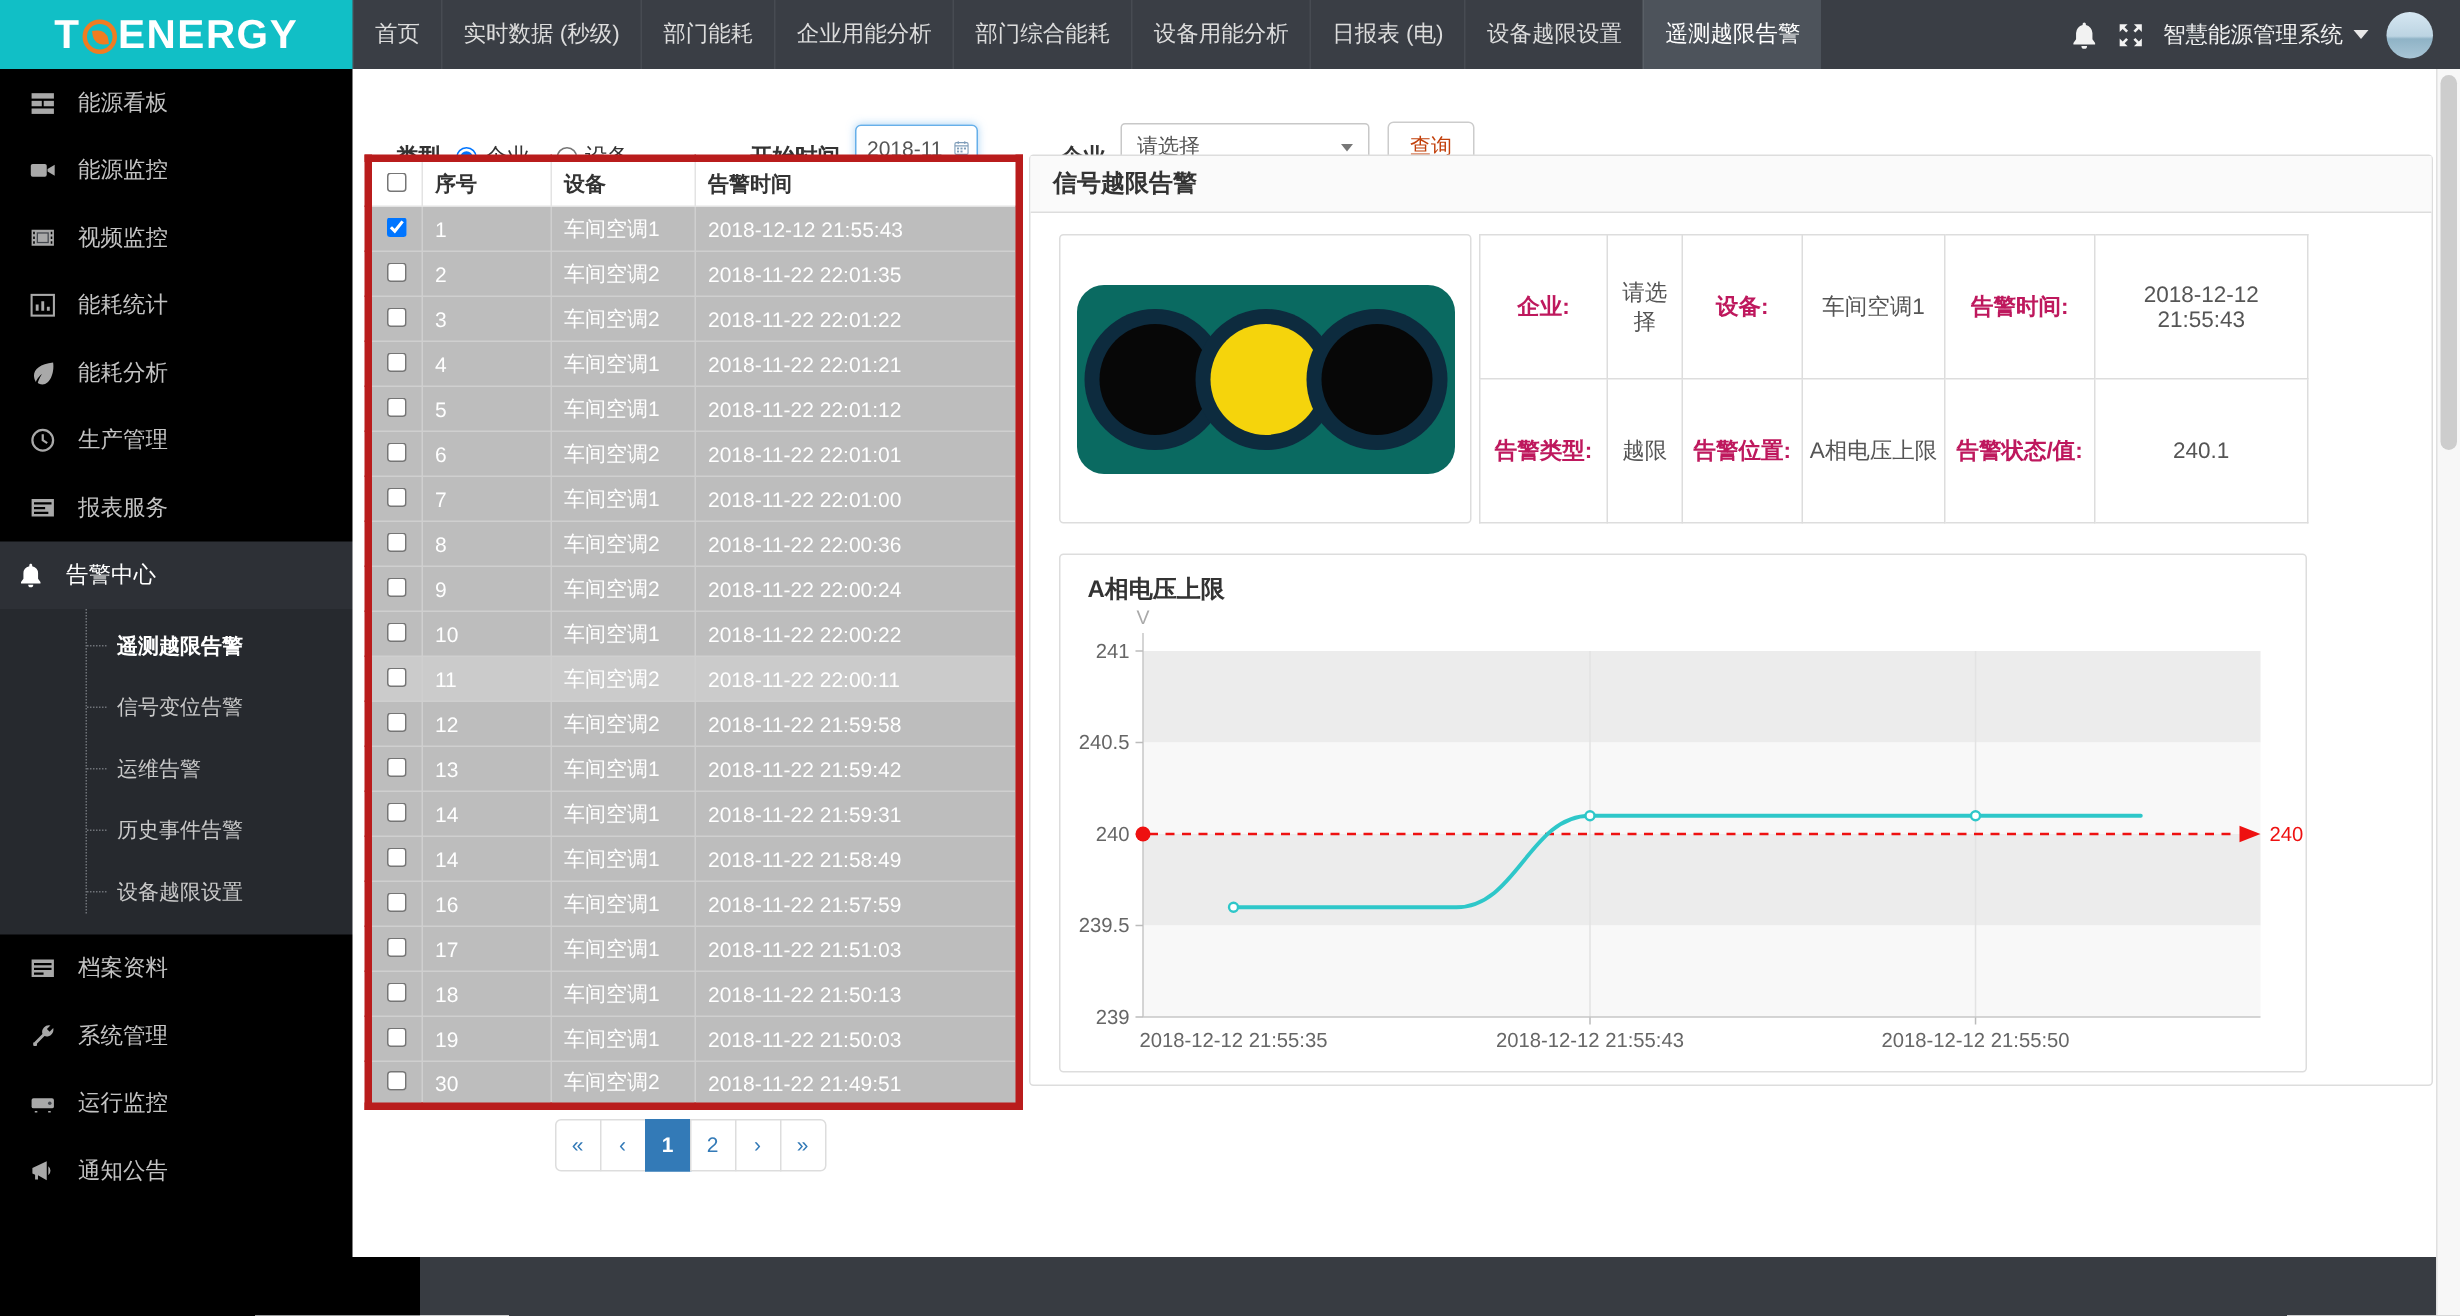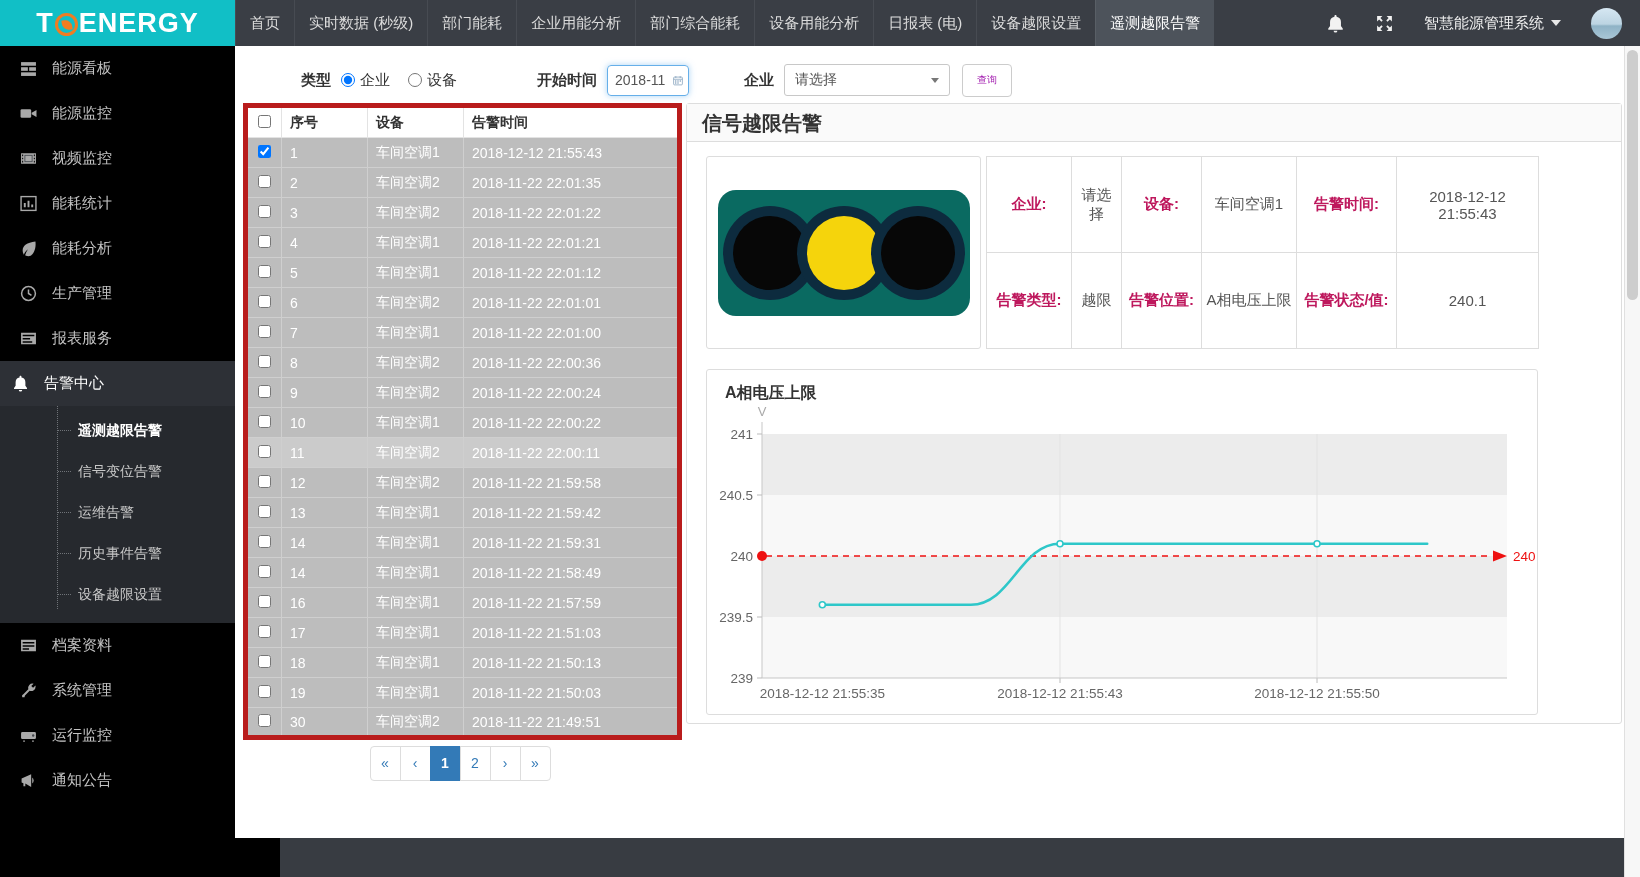--- a/index.html
+++ b/index.html
@@ -13,21 +13,21 @@
     display:flex; align-items:center; justify-content:center; color:#fff;
     font-size:27px; font-weight:bold; letter-spacing:1px; }
   .logo .at { display:inline-block; width:23px; height:23px; border:3px solid #f07c22;
     border-radius:50%; margin:0 1px; position:relative; top:1px; }
   .logo .at::after { content:""; position:absolute; left:4px; top:4px; width:10px; height:10px;
     background:#f07c22; border-radius:0 70% 0 70%; transform:rotate(-8deg); }
   .topnav { position:absolute; left:235px; top:0; height:46px; display:flex; }
   .topnav .nav-item { height:46px; line-height:46px; padding:0 14px; color:#dcdcdc; font-size:15px;
     border-left:1px solid rgba(255,255,255,.07); cursor:pointer; white-space:nowrap; }
   .topnav .nav-item.active { background:#4d535b; color:#fff; }
-  .topbar-right { position:absolute; right:18px; top:0; height:46px; display:flex; align-items:center; gap:30px; color:#e8e8e8; }
+  .topbar-right { position:absolute; right:18px; top:0; height:46px; display:flex; align-items:center; gap:12px; color:#e8e8e8; }
   .tb-icon { width:19px; height:19px; color:#f2f2f2; cursor:pointer; }
   .sys-account { display:flex; align-items:center; gap:7px; font-size:15px; color:#f0f0f0; cursor:pointer; }
   .caret-down { width:0; height:0; border-left:5px solid transparent; border-right:5px solid transparent; border-top:6px solid #e8e8e8; }
   .avatar { width:31px; height:31px; border-radius:50%; cursor:pointer;
     background:linear-gradient(180deg,#d6e7f2 0%,#bcd4e2 52%,#8fb3c6 58%,#a9c6d6 100%); }
 
   
   .sidebar { position:absolute; left:0; top:46px; width:280px; height:831px; background:#000000; }
   .menu-item { height:45px; display:flex; align-items:center; padding:0 18px 0 20px;
     color:#c3c3c3; font-size:15px; cursor:pointer; }
@@ -41,35 +41,35 @@
     color:#c9c9c9; font-size:14px; cursor:pointer; white-space:nowrap; }
   .sub-item::before { content:""; position:absolute; left:58px; top:20px; width:13px; border-top:1px dotted #6f7378; }
   .sub-item.active { color:#fff; font-weight:bold; }
   .sub-arrow { position:absolute; right:0; top:50%; margin-top:-10px; width:0; height:0;
     border-top:10px solid transparent; border-bottom:10px solid transparent; border-right:11px solid #2f8be0; }
 
   
   .content { position:absolute; left:235px; top:46px; width:1389px; height:792px; background:#fff; }
 
   
-  .filterbar { position:absolute; left:0; top:0; right:0; height:68px; display:flex; align-items:center; padding-left:66px; }
+  .filterbar { position:absolute; left:0; top:0; right:0; height:68px; display:flex; align-items:flex-end; padding-left:29px; }
   .f-label { font-size:15px; font-weight:bold; color:#333; }
   .radio-group { display:flex; align-items:center; gap:18px; margin-left:10px; }
   .radio-opt { display:flex; align-items:center; gap:5px; font-size:15px; color:#333; cursor:pointer; }
   .radio-opt input { width:14px; height:14px; }
   .date-label { margin-left:80px; }
   .date-input { margin-left:10px; width:82px; height:31px; border:1px solid #66afe9; border-radius:4px;
     box-shadow:0 0 6px rgba(102,175,233,.55); display:flex; align-items:center; padding:0 5px 0 7px; gap:4px; }
   .date-input input { border:none; outline:none; width:54px; font-size:14px; color:#555; font-family:inherit; }
   .ent-label { margin-left:55px; }
   .select-box { margin-left:10px; width:166px; height:32px; border:1px solid #c8c8c8; border-radius:3px;
     display:flex; align-items:center; justify-content:space-between; padding:0 10px; font-size:14px; color:#555; cursor:pointer; background:#fff; }
   .select-caret { width:0; height:0; border-left:4px solid transparent; border-right:4px solid transparent; border-top:5px solid #777; }
   .search-btn { margin-left:12px; height:33px; padding:0 14px; background:#fff; border:1px solid #ccc;
-    border-radius:4px; font-size:10px; color:#a21caf; cursor:pointer; font-family:inherit; }
+    border-radius:4px; font-size:14px; color:#c2410c; cursor:pointer; font-family:inherit; }
 
   
   .table-wrap { position:absolute; left:8px; top:57px; width:434px; }
   table.alarm { width:100%; border-collapse:collapse; table-layout:fixed; border:5px solid #b91c1c; }
   table.alarm th { height:32px; background:#fff; font-size:14px; color:#333; text-align:left;
     padding-left:8px; border:1px solid #e3e3e3; font-weight:bold; }
   table.alarm td { height:30px; background:#bdbdbd; color:#fff; font-size:14px; padding-left:8px;
     border:1px solid #cfcfcf; white-space:nowrap; overflow:hidden; }
   table.alarm tr.hl td { background:#cbcbcb;margin-top:48px; }
   .cb-cell { text-align:center !important; padding-left:0 !important; }
@@ -79,21 +79,21 @@
   .pg-item { display:inline-block; min-width:31px; height:35px; line-height:33px; padding:0 6px;
     border:1px solid #ddd; margin-left:-1px; background:#fff; color:#337ab7; font-size:14px; cursor:pointer; vertical-align:middle; }
   .pg-item:first-child { border-radius:4px 0 0 4px; margin-left:0; }
   .pg-item:last-child { border-radius:0 4px 4px 0; }
   .pg-item.active { background:#337ab7; border-color:#337ab7; color:#fff; font-weight:bold; }
 
   
   .detail-panel { position:absolute; left:451px; top:57px; width:936px; height:621px;
     border:1px solid #ddd; border-radius:3px; background:#fff; }
   .panel-header { height:38px; line-height:38px; padding-left:15px; background:#fafafa;
-    border-bottom:1px solid #ddd; font-size:20px; font-weight:bold; color:#333; }
+    border-bottom:1px solid #ddd; font-size:16px; font-weight:bold; color:#333; }
   .light-card { position:absolute; left:19px; top:52px; width:275px; height:193px; border:1px solid #ddd;
     border-radius:3px; display:flex; align-items:center; justify-content:center; }
   .info-table { position:absolute; left:299px; top:52px; width:552px; height:192px; border-collapse:collapse; table-layout:fixed; }
   .info-table td { border:1px solid #ddd; text-align:center; font-size:15px; color:#555; height:96px;
     padding:0 4px; overflow:hidden; }
   .info-table td.lbl { font-weight:bold; color:#be185d; }
   .chart-card { position:absolute; left:19px; top:265px; width:832px; height:346px; border:1px solid #ddd; border-radius:3px; }
   .chart-title { padding:13px 0 0 18px; font-size:16px; font-weight:bold; color:#333; }
   .chart-svg text { font-family:"Liberation Sans","DejaVu Sans",sans-serif; }
 

